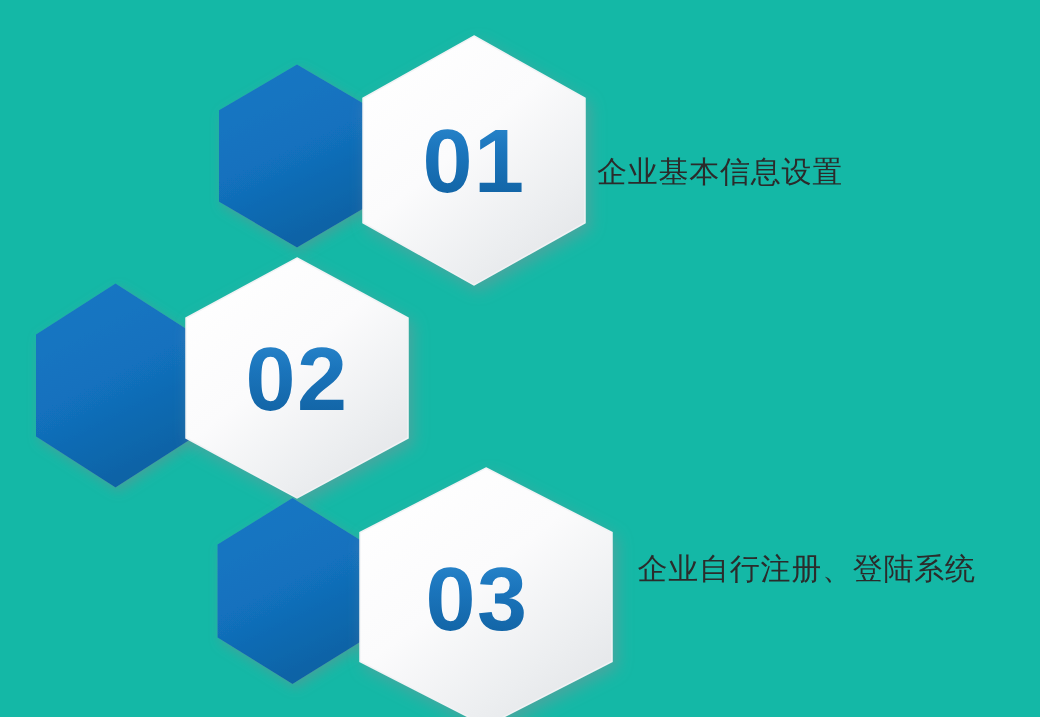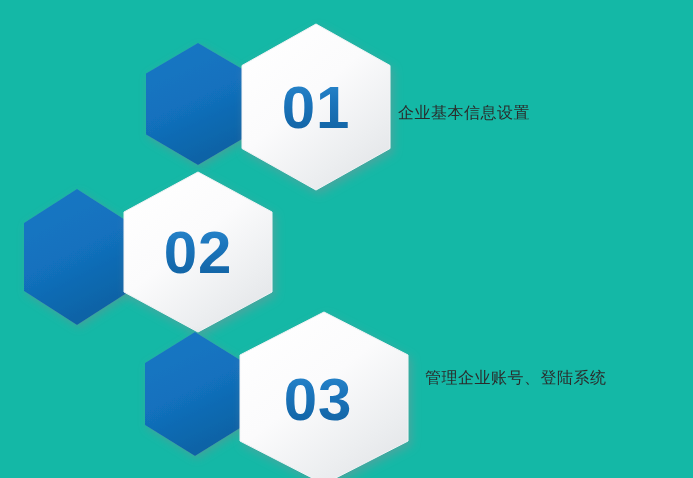--- a/index.html
+++ b/index.html
@@ -21,21 +21,21 @@
     position: absolute;
     left: 0;
     top: 0;
     width: 693px;
     height: 478px;
     overflow: visible;
   }
   .step-label {
     position: absolute;
     font-family: "Liberation Sans", "DejaVu Sans", sans-serif;
-    font-size: 16px;
+    font-size: 20px;
     line-height: 1.2;
     color: #2b2b2b;
     letter-spacing: 0.5px;
     white-space: nowrap;
     pointer-events: auto;
   }
   .num-text {
     font-family: "Liberation Sans", "DejaVu Sans", sans-serif;
     font-weight: bold;
     font-size: 60px;
@@ -85,14 +85,14 @@
     </g>
 
     <g>
       <polygon id="s2-blue" fill="url(#blueGrad)" filter="url(#blueShadow)" points="195.0,332.0 245.0,363.0 245.0,425.0 195.0,456.0 145.0,425.0 145.0,363.0"></polygon>
       <polygon id="s2-white" fill="url(#whiteGrad)" filter="url(#softShadow)" stroke="#f2f3f5" stroke-width="1" points="324.0,312.0 408.0,355.0 408.0,441.0 324.0,484.0 240.0,441.0 240.0,355.0"></polygon>
       <text id="s2-num" class="num-text" fill="url(#numGrad)" text-anchor="middle" x="318" y="420">03</text>
     </g>
   </svg>
 
   <div class="step-label" id="s0-label" style="left: 398px; top: 103px;">企业基本信息设置</div>
-  <div class="step-label" id="s2-label" style="left: 425px; top: 368px;">管理企业账号、登陆系统</div>
+  <div class="step-label" id="s2-label" style="left: 425px; top: 368px;">企业自行注册、登陆系统</div>
 </div>
 
 </body></html>

